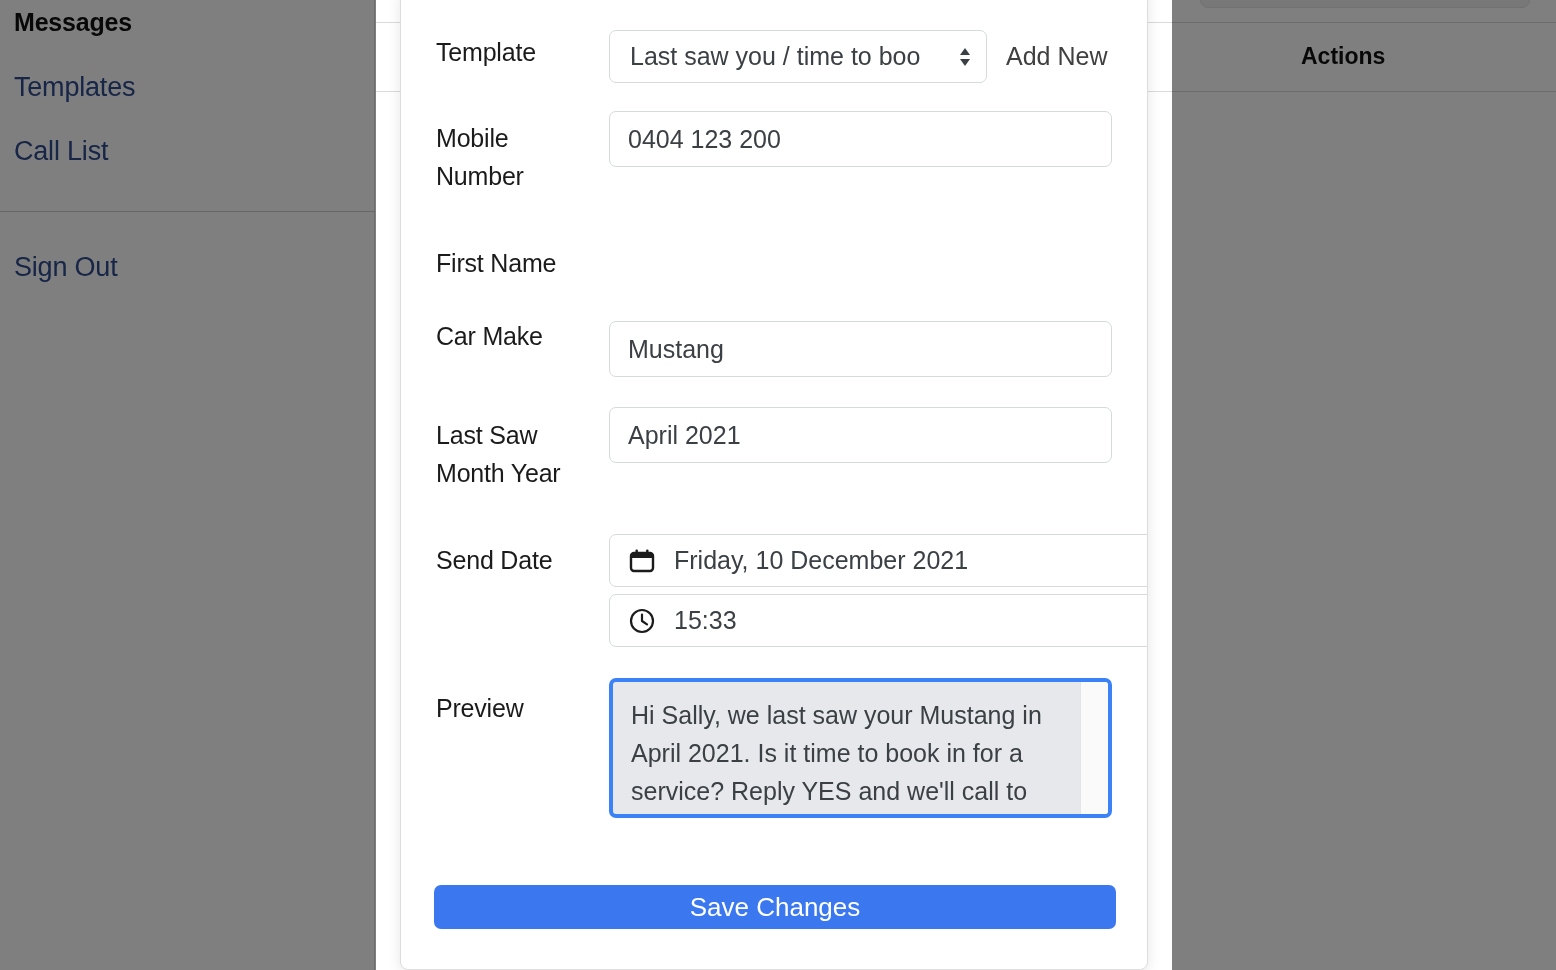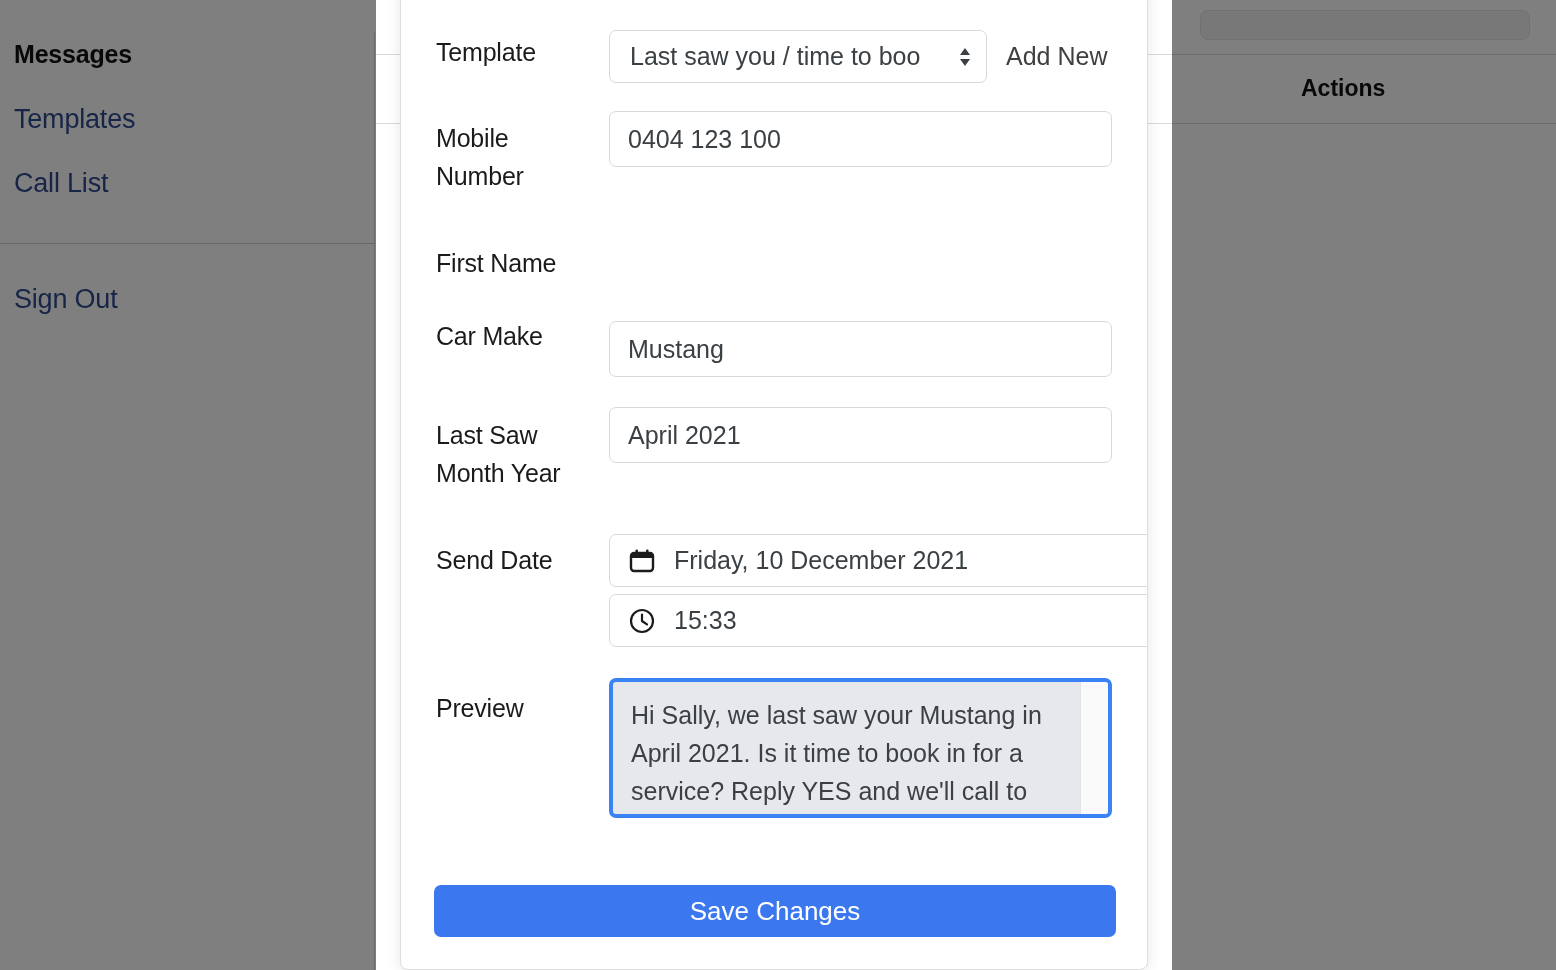--- a/index.html
+++ b/index.html
@@ -7,21 +7,21 @@
     margin: 0; padding: 0;
     width: 1556px; height: 970px;
     overflow: hidden;
     font-family: "Liberation Sans", sans-serif;
     background: #ffffff;
   }
 
   #app { position: relative; width: 1556px; height: 970px; background:#fff; }
 
   
-  .bg-layer { position:absolute; inset:0; background:#ffffff;margin-top:32px; }
+  .bg-layer { position:absolute; inset:0; background:#ffffff; }
 
   .sidebar {
     position:absolute; left:0; top:0; width:375px; height:970px;
     background:#ffffff; border-right:1px solid #d8d8d8;
   }
   .sidebar-title {
     position:absolute; left:14px; top:8px;
     font-size:25px; font-weight:bold; color:#111111; letter-spacing:-0.2px;
   }
   .sidebar-link {
@@ -149,21 +149,21 @@
     position:absolute; left:18px; top:14px; width:430px;
     font-size:25px; line-height:38px; color:#3b4044;
     white-space:pre-wrap;
   }
   .preview-scroll {
     position:absolute; right:0; top:0; width:28px; height:100%;
     background:#fafafa; border-left:1px solid #e2e4e7; cursor:pointer;
   }
 
   .save-btn {
-    position:absolute; left:33px; top:896px; width:682px; height:52px;
+    position:absolute; left:33px; top:896px; width:682px; height:44px;
     background:#3b78f0; border:none; border-radius:7px;
     color:#ffffff; font-size:26px;
     font-family:"Liberation Sans", sans-serif;
     cursor:pointer;
   }
 </style>
 </head>
 <body>
 
 <div id="app">
@@ -203,21 +203,21 @@
             <polygon points="7,3 12,10 2,10" fill="#3b4044"></polygon>
             <polygon points="7,21 12,14 2,14" fill="#3b4044"></polygon>
           </svg>
         </span>
       </div>
       <a class="add-new">Add New</a>
 
       <div class="f-label lbl-mobile">Mobile
 Number</div>
       <div class="f-ctrl inp inp-mobile">
-        <span>0404 123 100</span>
+        <span>0404 123 200</span>
       </div>
 
       <div class="f-label lbl-first">First Name</div>
 
       <div class="f-label lbl-car">Car Make</div>
       <div class="f-ctrl inp inp-car">
         <span>Mustang</span>
       </div>
 
       <div class="f-label lbl-last">Last Saw

